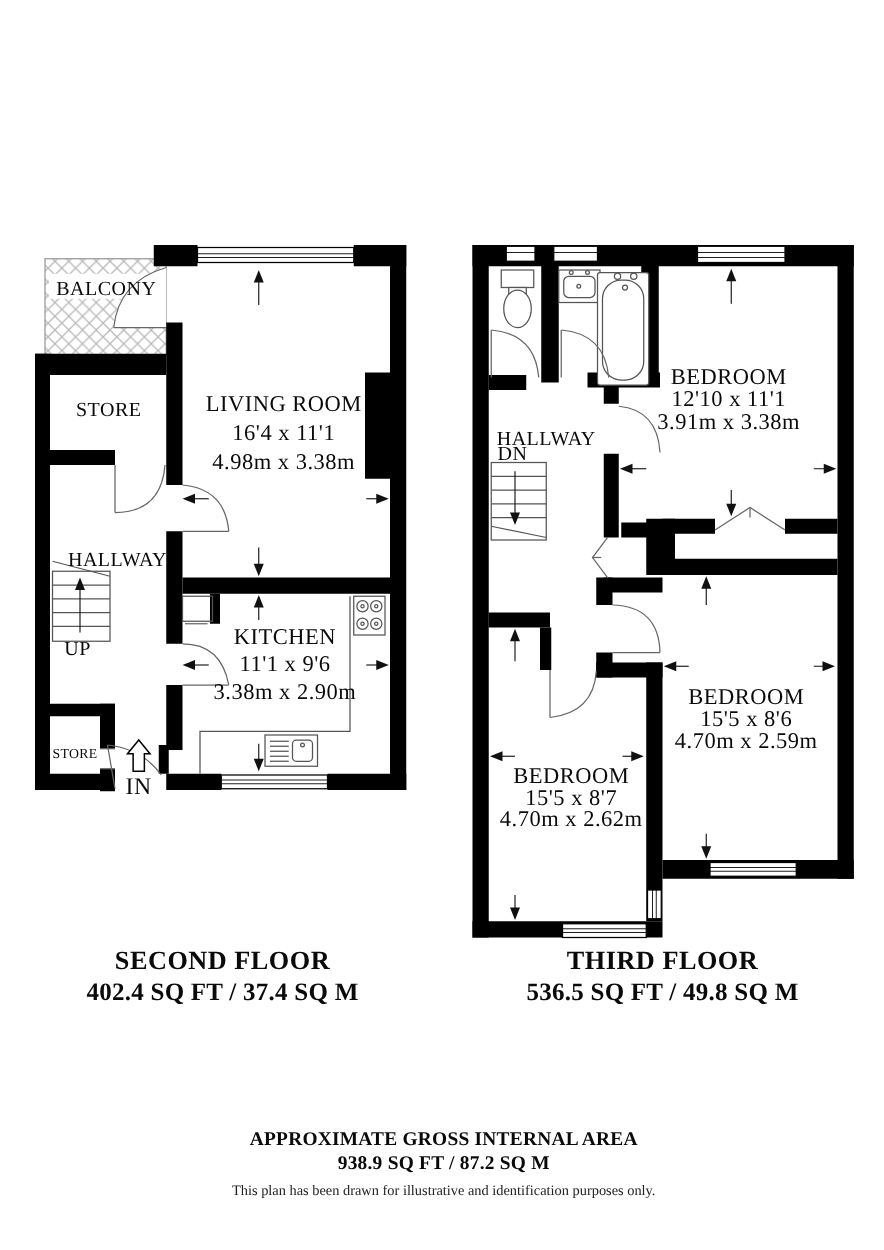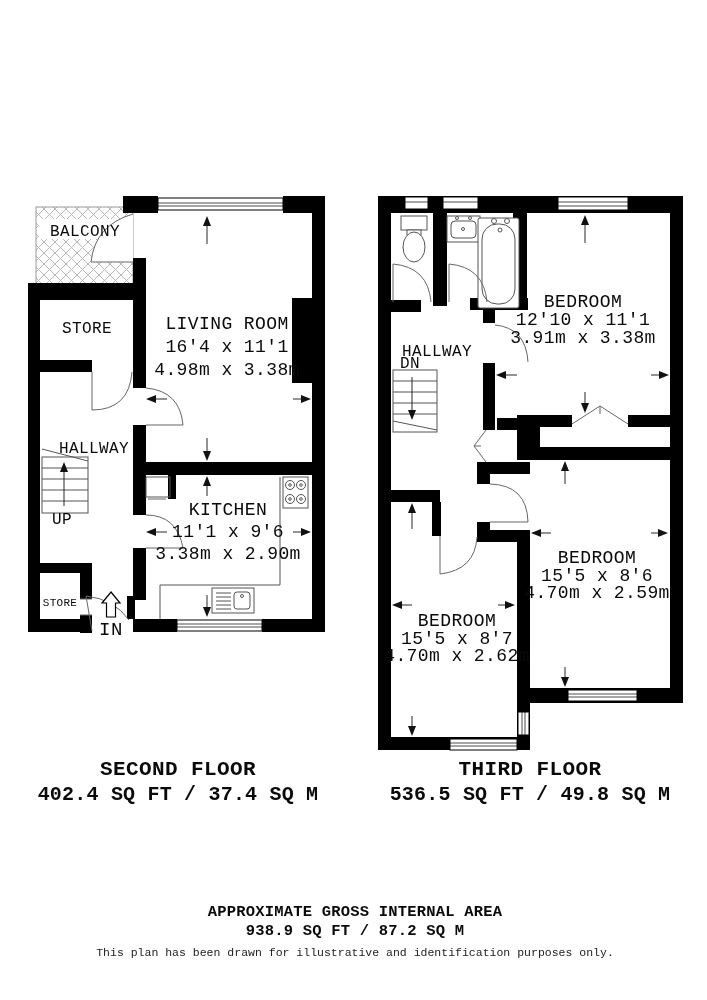--- a/index.html
+++ b/index.html
@@ -1,17 +1,17 @@
 <!DOCTYPE html>
 <html><head>
 <meta charset="utf-8">
 <style>
   html,body{margin:0;padding:0;background:#ffffff;}
   .page{position:relative;width:707px;height:1000px;background:#fff;overflow:hidden;
-        font-family:Liberation Mono, monospace;}
+        font-family:Liberation Serif, serif;}
   svg{position:absolute;left:0;top:0;}
   text{fill:#0a0a0a;}
   .room-lbl{font-size:18px;letter-spacing:.4px;}
   .small-lbl{font-size:16px;letter-spacing:.4px;}
   .tiny-lbl{font-size:11px;letter-spacing:.3px;}
   .in-lbl{font-size:19px;letter-spacing:.5px;}
   .floor-title{font-size:21px;font-weight:bold;letter-spacing:.4px;}
   .floor-area{font-size:20px;font-weight:bold;letter-spacing:.2px;}
   .foot-title{font-size:15.5px;font-weight:bold;letter-spacing:.2px;}
   .foot-note{font-size:11.5px;fill:#222;}

